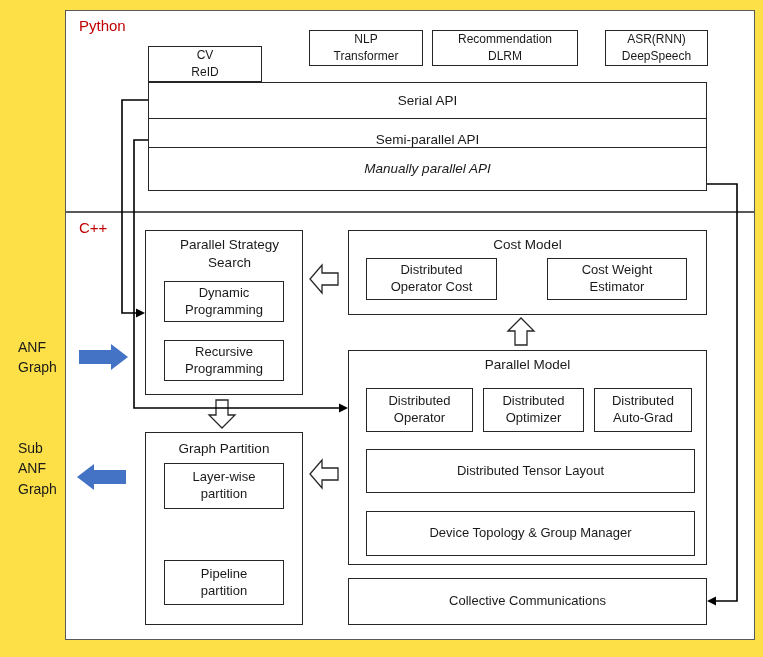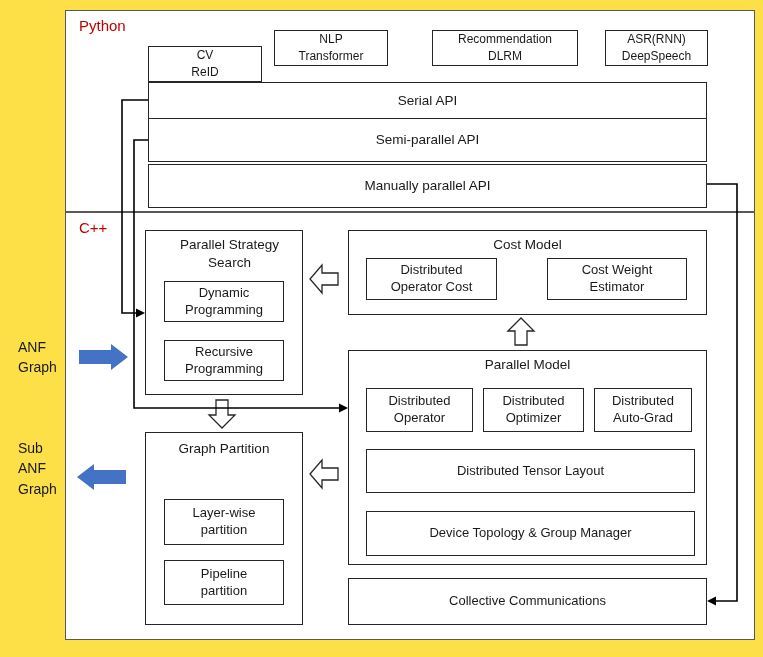--- a/index.html
+++ b/index.html
@@ -36,30 +36,30 @@
 <div class="canvas">
 
   <div class="section" style="left:65px; top:10px; width:690px; height:202px;"></div>
   <div class="section" style="left:65px; top:212px; width:690px; height:428px;"></div>
 
   <div class="section-label" style="left:79px; top:17px;">Python</div>
   <div class="section-label" style="left:79px; top:219px;">C++</div>
 
   <div class="box app-box" style="left:148px; top:30px; width:114px; height:36px;margin-top:16px;">CV
 ReID</div>
-  <div class="box app-box" style="left:274px; top:30px; width:114px; height:36px;">NLP
+  <div class="box app-box" style="left:309px; top:30px; width:114px; height:36px;">NLP
 Transformer</div>
   <div class="box app-box" style="left:432px; top:30px; width:146px; height:36px;">Recommendation
 DLRM</div>
   <div class="box app-box" style="left:605px; top:30px; width:103px; height:36px;">ASR(RNN)
 DeepSpeech</div>
 
   <div class="box api-box" style="left:148px; top:82px; width:559px; height:37px;">Serial API</div>
   <div class="box api-box" style="left:148px; top:118px; width:559px; height:44px;">Semi-parallel API</div>
-  <div class="box api-box" style="left:148px; top:164px; width:559px; height:44px;">Manually parallel API</div>
+  <div class="box api-box" style="left:148px; top:147px; width:559px; height:44px;font-style:italic;">Manually parallel API</div>
 
   <div class="group" style="left:145px; top:230px; width:158px; height:165px;"></div>
   <div class="group-title" style="left:145px; top:236px; width:158px;padding-left:11px;">Parallel Strategy
 Search</div>
   <div class="box" style="left:164px; top:281px; width:120px; height:41px;">Dynamic
 Programming</div>
   <div class="box" style="left:164px; top:340px; width:120px; height:41px;">Recursive
 Programming</div>
 
   <div class="group" style="left:348px; top:230px; width:359px; height:85px;"></div>
@@ -75,21 +75,21 @@
 Operator</div>
   <div class="box" style="left:483px; top:388px; width:101px; height:44px;">Distributed
 Optimizer</div>
   <div class="box" style="left:594px; top:388px; width:98px; height:44px;">Distributed
 Auto-Grad</div>
   <div class="box" style="left:366px; top:449px; width:329px; height:44px;">Distributed Tensor Layout</div>
   <div class="box" style="left:366px; top:511px; width:329px; height:45px;">Device Topology &amp; Group Manager</div>
 
   <div class="group" style="left:145px; top:432px; width:158px; height:193px;"></div>
   <div class="group-title" style="left:145px; top:440px; width:158px;">Graph Partition</div>
-  <div class="box" style="left:164px; top:499px; width:120px; height:46px;">Layer-wise
+  <div class="box" style="left:164px; top:463px; width:120px; height:46px;">Layer-wise
 partition</div>
   <div class="box" style="left:164px; top:560px; width:120px; height:45px;">Pipeline
 partition</div>
 
   <div class="box" style="left:348px; top:578px; width:359px; height:47px;">Collective Communications</div>
 
   <div class="side-label" style="left:18px; top:337px;">ANF
 Graph</div>
   <div class="side-label" style="left:18px; top:438px;">Sub
 ANF

